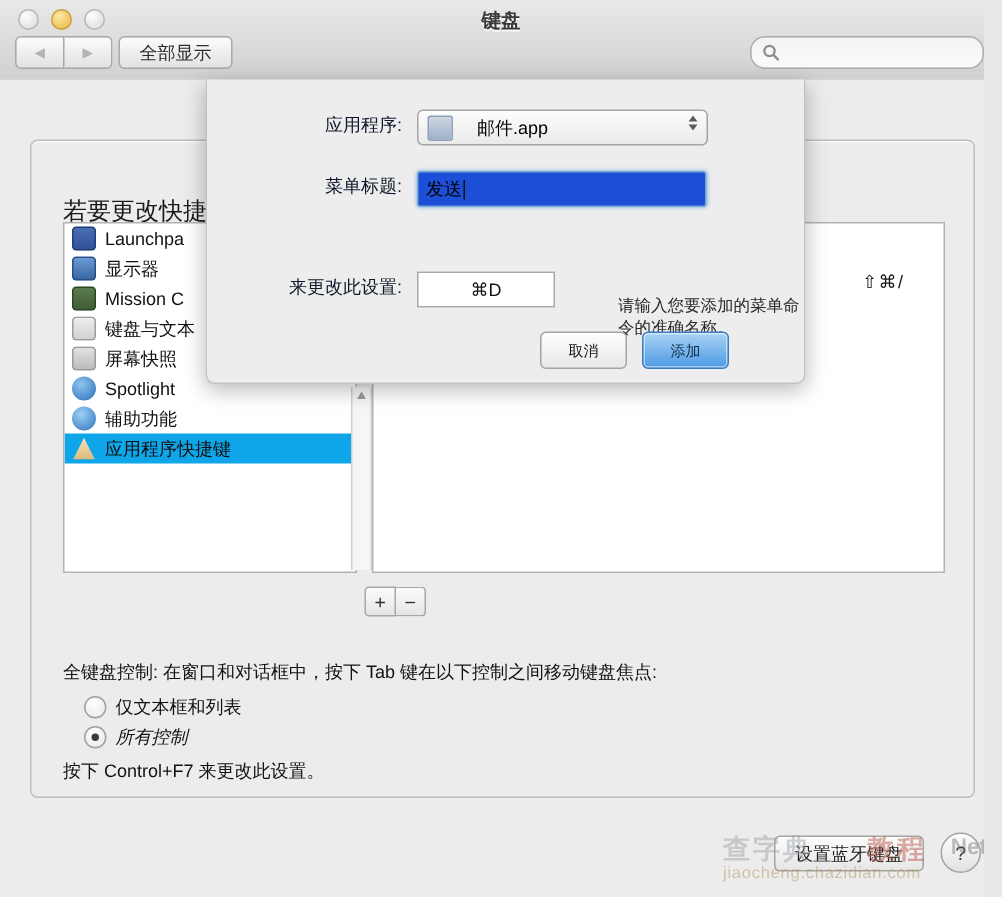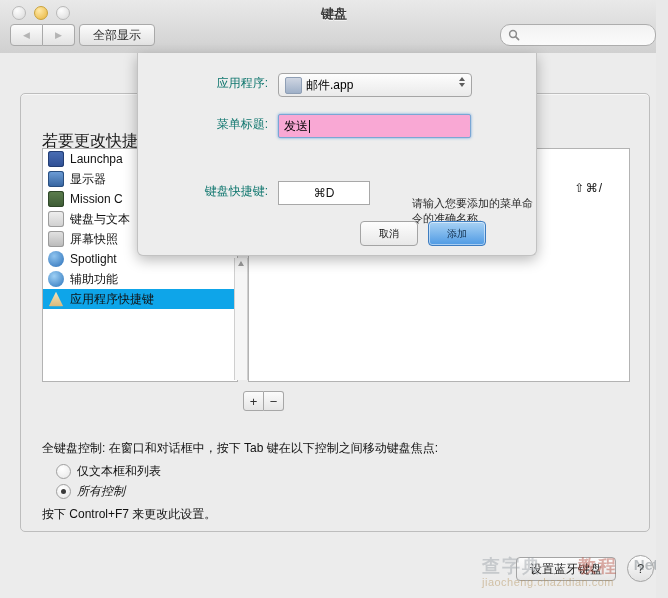--- a/index.html
+++ b/index.html
@@ -96,33 +96,33 @@
   .helpbtn{position:absolute;right:14px;top:12px;width:25px;height:25px;border-radius:50%;
     background:linear-gradient(#fdfdfd,#e2e2e2);border:1px solid #a4a4a4;
     display:flex;align-items:center;justify-content:center;font-size:13px;color:#333;}
 
   
   .sheet{position:absolute;left:137px;top:53px;width:398px;height:202px;
     background:#ededed;border:1px solid #c2c2c2;border-top:none;
     border-radius:0 0 6px 6px;
     box-shadow:0 4px 14px rgba(0,0,0,.28);}
   .frow{position:absolute;display:flex;align-items:center;}
-  .flabel{text-align:right;font-size:12px;color:#0f766e;}
+  .flabel{text-align:right;font-size:12px;color:#0f172a;}
 
   .popup{height:22px;width:186px;background:linear-gradient(#fdfdfd,#eaeaea);
     border:1px solid #a5a5a5;border-radius:4px;display:flex;align-items:center;
-    padding-left:6px;gap:4px;position:relative;font-size:12px;}
+    padding-left:6px;gap:16px;position:relative;font-size:12px;}
   .popup .appicon{width:15px;height:15px;border-radius:2px;
     background:linear-gradient(#cfd6e2,#9fb0c8);border:1px solid #8f9fb5;}
   .popup .arrows{position:absolute;right:6px;top:3px;display:flex;flex-direction:column;
     align-items:center;gap:2px;color:#5d5d5d;}
   .popup .arrows .up{width:0;height:0;border-left:3px solid transparent;border-right:3px solid transparent;border-bottom:4px solid #5d5d5d;}
   .popup .arrows .dn{width:0;height:0;border-left:3px solid transparent;border-right:3px solid transparent;border-top:4px solid #5d5d5d;}
 
-  .txtfield{width:186px;height:22px;background:#f9a8d4;border:1px solid #7aa7d4;border-radius:2px;
+  .txtfield{width:186px;height:22px;background:#1d4ed8;border:1px solid #7aa7d4;border-radius:2px;
     box-shadow:0 0 3px rgba(85,150,220,.85);display:flex;align-items:center;padding-left:5px;font-size:12px;}
   .caret{display:inline-block;width:1px;height:13px;background:#111;margin-left:1px;}
   .subnote{position:absolute;left:274px;top:143px;font-size:11px;color:#2a2a2a;}
 
   .keyfield{width:90px;height:22px;background:#fff;border:1px solid #a8a8a8;
     display:flex;align-items:center;justify-content:center;font-size:12px;color:#111;}
 
   .sbtn{height:23px;padding:0 18px;border-radius:4px;font-size:10px;
     display:flex;align-items:center;justify-content:center;}
   .sbtn.plain{background:linear-gradient(#fdfdfd,#e8e8e8);border:1px solid #a4a4a4;color:#141414;}
@@ -262,21 +262,21 @@
     </div>
     <div class="frow" style="left:140px;top:61px;">
       <div class="txtfield">
         <span>发送</span>
           <span class="caret"></span>
       </div>
     </div>
     <div class="subnote">请输入您要添加的菜单命令的准确名称。</div>
 
     <div class="frow" style="left:0;top:130px;width:130px;justify-content:flex-end;">
-      <span class="flabel">键盘快捷键:</span>
+      <span class="flabel">来更改此设置:</span>
     </div>
     <div class="frow" style="left:140px;top:128px;">
       <div class="keyfield">
         <span>⌘D</span>
       </div>
     </div>
 
     <div class="frow" style="left:222px;top:168px;gap:10px;">
       <div class="sbtn plain">取消</div>
       <div class="sbtn def">添加</div>

